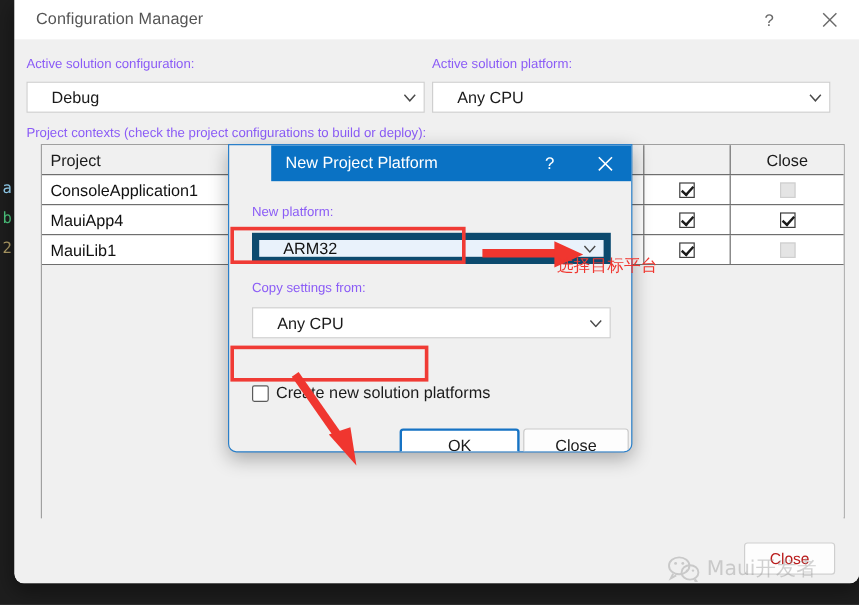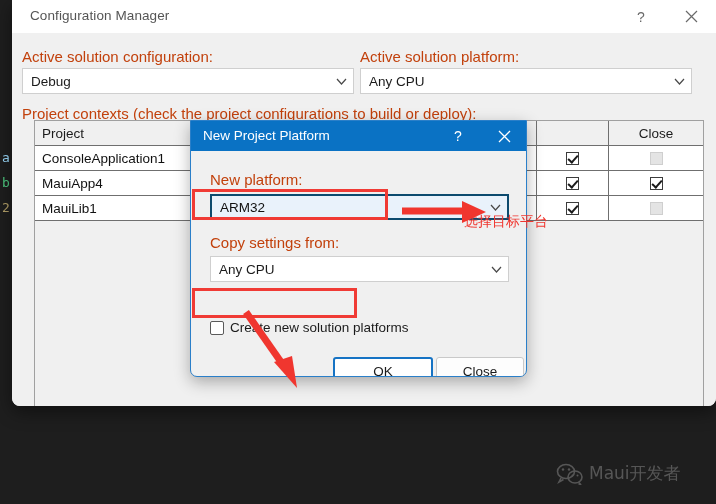--- a/index.html
+++ b/index.html
@@ -12,21 +12,21 @@
   .root{position:relative;width:716px;height:504px;}
 
   
   .editor-bg{position:absolute;left:0;top:0;width:716px;height:504px;background:#1e1e1e;}
   .code-col{position:absolute;left:0;top:0;width:22px;height:504px;
             font-family:"DejaVu Sans Mono","Liberation Mono",monospace;font-size:13px;line-height:25px;}
   .code-col span{display:block;padding-left:2px;}
 
   
   .cfg-window{
-    position:absolute;left:12px;top:0;width:704px;height:406px;
+    position:absolute;left:12px;top:0;width:704px;height:486px;
     background:#f0f0f0;border-radius:0 0 8px 8px;
     box-shadow:0 6px 18px rgba(0,0,0,.45);
     overflow:hidden;
   }
   .cfg-titlebar{
     position:relative;height:33px;background:#ffffff;
   }
   .cfg-title{
     position:absolute;left:18px;top:8px;font-size:13.5px;color:#555;letter-spacing:.1px;
   }
@@ -34,27 +34,27 @@
     position:absolute;top:0;width:46px;height:33px;
     display:flex;align-items:center;justify-content:center;
     color:#6a6a6a;font-size:14px;
   }
   .tb-help{right:52px;}
   .tb-close{right:2px;}
   .tb-close svg{display:block;}
 
   .cfg-body{position:absolute;left:0;top:33px;width:704px;height:453px;background:#f0f0f0;}
 
-  .lbl{position:absolute;font-size:15px;color:#c2410c;white-space:nowrap;}
+  .lbl{position:absolute;font-size:11px;color:#8b5cf6;white-space:nowrap;}
 
   .combo{
     position:absolute;height:26px;background:#fff;border:1px solid #cfcfcf;
     display:flex;align-items:center;box-sizing:border-box;
   }
-  .combo .val{font-size:13.5px;color:#1b1b1b;padding-left:8px;flex:1;white-space:nowrap;overflow:hidden;}
+  .combo .val{font-size:13.5px;color:#1b1b1b;padding-left:20px;flex:1;white-space:nowrap;overflow:hidden;}
   .combo .chev{width:24px;display:flex;align-items:center;justify-content:center;color:#4a4a4a;}
   .chev svg{display:block;}
 
   
   .grid{
     position:absolute;left:22px;top:120px;width:670px;height:312px;
     background:#fff;border:1px solid #a0a0a0;box-sizing:border-box;
   }
   .grid-row{display:flex;height:25px;border-bottom:1px solid #6f6f6f;box-sizing:border-box;}
   .grid-head{background:#f0f0f0;}
@@ -83,42 +83,42 @@
     font-size:13px;color:#b91c1c;box-sizing:border-box;
   }
 
   
   .npp{
     position:absolute;left:190px;top:120px;width:337px;height:257px;
     background:#f0f0f0;border:1px solid #2a7fc9;border-radius:0 0 7px 7px;
     box-shadow:0 5px 16px rgba(0,0,0,.30);
     box-sizing:border-box;overflow:hidden;
   }
-  .npp-titlebar{position:relative;height:30px;background:#0a72c4;}
+  .npp-titlebar{position:relative;height:30px;background:#0a72c4;margin-left:35px;}
   .npp-title{position:absolute;left:12px;top:7px;font-size:13.5px;color:#fff;}
   .npp-tb{position:absolute;top:0;height:30px;width:44px;display:flex;align-items:center;justify-content:center;color:#fff;font-size:14px;}
   .npp-help{right:46px;}
   .npp-close{right:0;}
 
   .npp-body{position:absolute;left:0;top:30px;width:100%;height:227px;}
 
   .btn{
     position:absolute;height:29px;border-radius:3px;
     display:flex;align-items:center;justify-content:center;
     font-size:13.5px;color:#1b1b1b;box-sizing:border-box;background:#fdfdfd;
   }
   .btn-ok{left:142px;top:206px;width:100px;border:2px solid #1673c4;background:#fff;}
   .btn-cancel{left:245px;top:206px;width:88px;border:1px solid #c9c9c9;}
 
   .chk-row{position:absolute;left:19px;top:169px;display:flex;align-items:center;}
   .chk-row .box{width:14px;height:14px;border:1px solid #5a5a5a;background:#fff;border-radius:2px;box-sizing:border-box;}
   .chk-row .txt{font-size:13.5px;color:#1b1b1b;margin-left:6px;white-space:nowrap;}
 
   
-  .combo-hl{background:#e9f2fb;border:2px solid #0c4a6e;}
+  .combo-hl{background:#e9f2fb;border:6px solid #0c4a6e;}
   .combo-hl .val{color:#111;}
 
   
   .redbox{position:absolute;border:3px solid #f03b35;box-sizing:border-box;pointer-events:none;}
 
   
   .overlay{position:absolute;left:0;top:0;width:716px;height:504px;pointer-events:none;}
 
   .ann{position:absolute;color:#f0362f;font-size:14px;white-space:nowrap;
        font-family:"DejaVu Sans","Liberation Sans",sans-serif;}

